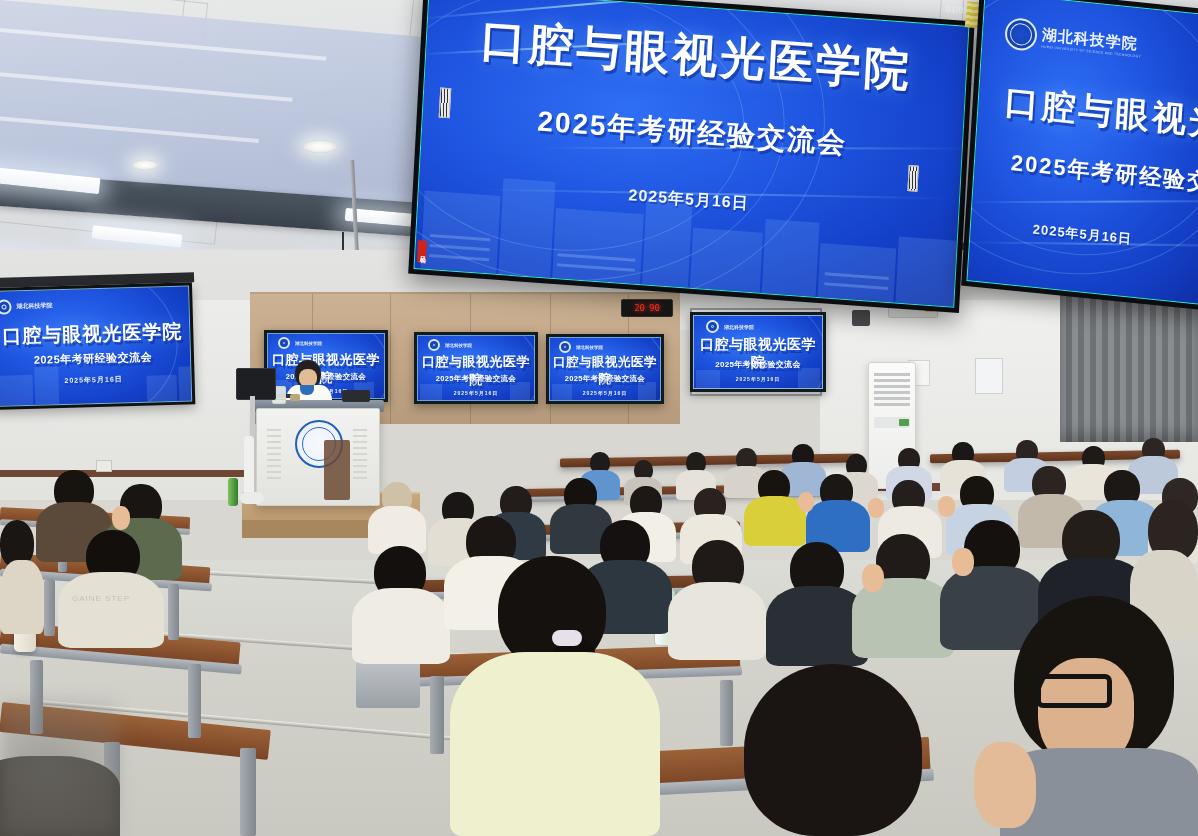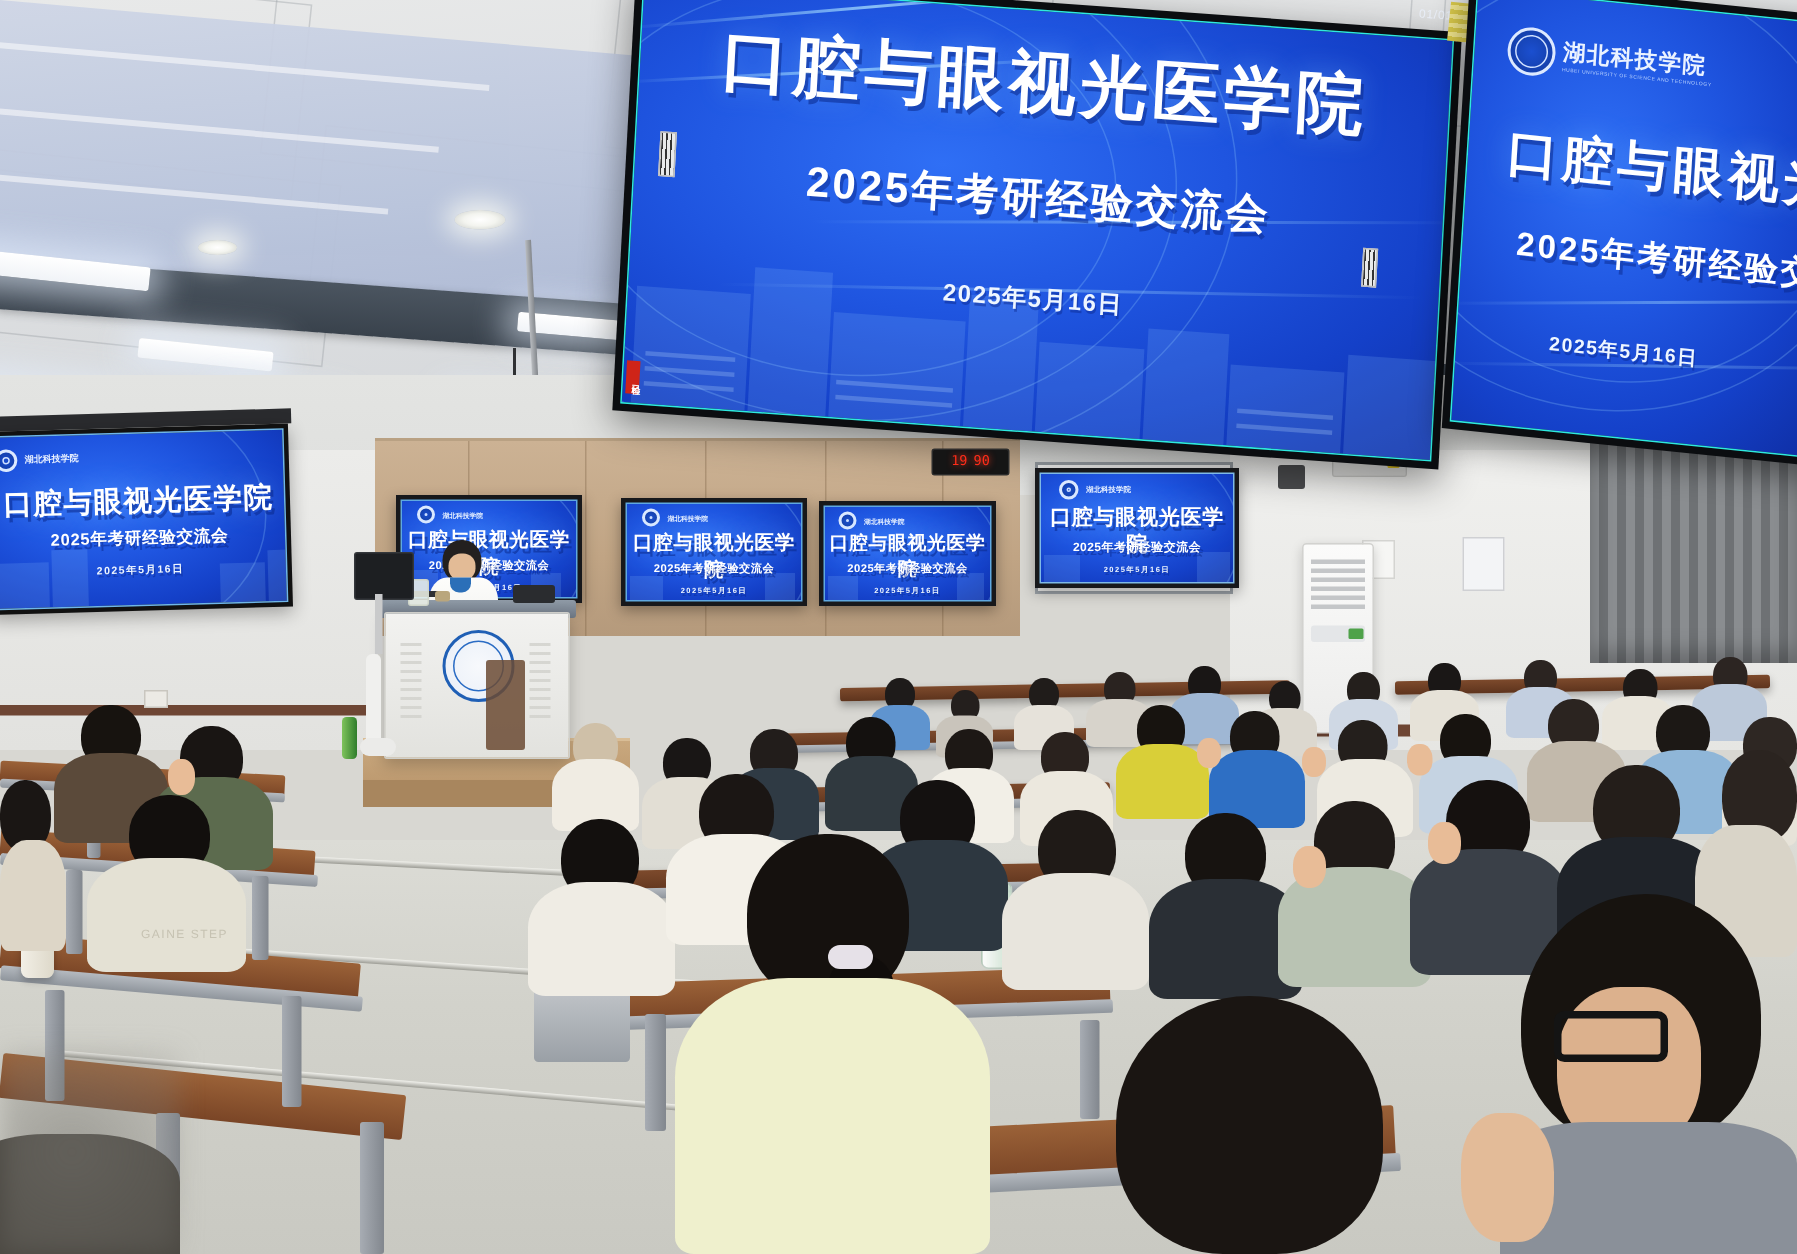--- a/index.html
+++ b/index.html
@@ -380,21 +380,21 @@
         <div class="crest" style="width:9px;height:9px;"></div>
         <div class="uniName" style="font-size:5px;">湖北科技学院</div>
       </div>
       <div class="slideTitle" style="top:20px;font-size:14px;letter-spacing:.5px;">口腔与眼视光医学院</div>
       <div class="slideSub" style="top:43px;font-size:8px;letter-spacing:.3px;">2025年考研经验交流会</div>
       <div class="slideDate" style="top:60px;font-size:5px;">2025年5月16日</div>
     </div>
   </div>
 
   <div id="ledClock" class="abs">
-    <span>19</span>
+    <span>20</span>
     <span>90</span>
   </div>
 
   <div id="stageRiser" class="abs"></div>
   <div id="stageRiserFront" class="abs"></div>
 
   <div class="abs" style="left:280px;top:360px;width:60px;height:150px;">
     <div class="head" style="left:15px;top:0;width:26px;height:28px;background:#23201f;"></div>
     <div class="abs" style="left:19px;top:9px;width:18px;height:18px;border-radius:45%;background:#e3bb96;"></div>
     <div class="torso" style="left:6px;top:25px;width:46px;height:58px;background:linear-gradient(180deg,#fdfdfb,#e9e9e5);
@@ -564,21 +564,21 @@
   <div class="abs" style="left:0;top:0;width:1198px;height:836px;">
     <div class="head" style="left:54px;top:470px;width:40px;height:42px;background:#17130f;"></div>
     <div class="torso" style="left:36px;top:502px;width:76px;height:60px;background:#5b4a3a;"></div>
 
     <div class="head" style="left:120px;top:484px;width:42px;height:44px;background:#191513;"></div>
     <div class="torso" style="left:102px;top:518px;width:80px;height:62px;background:#5c6b4e;"></div>
     <div class="hand" style="left:112px;top:506px;width:18px;height:24px;"></div>
 
     <div class="head" style="left:86px;top:530px;width:54px;height:54px;background:#120f0d;"></div>
     <div class="torso" style="left:58px;top:572px;width:106px;height:76px;background:#e4e1d4;"></div>
-    <div class="abs" style="left:72px;top:618px;width:80px;text-align:right;font-size:8px;color:#c6c2b2;letter-spacing:1px;">GAINE STEP</div>
+    <div class="abs" style="left:72px;top:594px;width:80px;text-align:left;font-size:8px;color:#c6c2b2;letter-spacing:1px;">GAINE STEP</div>
 
     <div class="head" style="left:0px;top:520px;width:34px;height:48px;background:#1a1614;"></div>
     <div class="torso" style="left:0px;top:560px;width:44px;height:74px;background:#ddd6c7;"></div>
 
     <div class="head" style="left:374px;top:546px;width:52px;height:54px;background:#13100e;"></div>
     <div class="torso" style="left:352px;top:588px;width:98px;height:76px;background:#efece4;"></div>
 
     <div class="head" style="left:466px;top:516px;width:50px;height:52px;background:#1b1614;"></div>
     <div class="torso" style="left:444px;top:556px;width:94px;height:74px;background:#f3f0e8;"></div>
 

